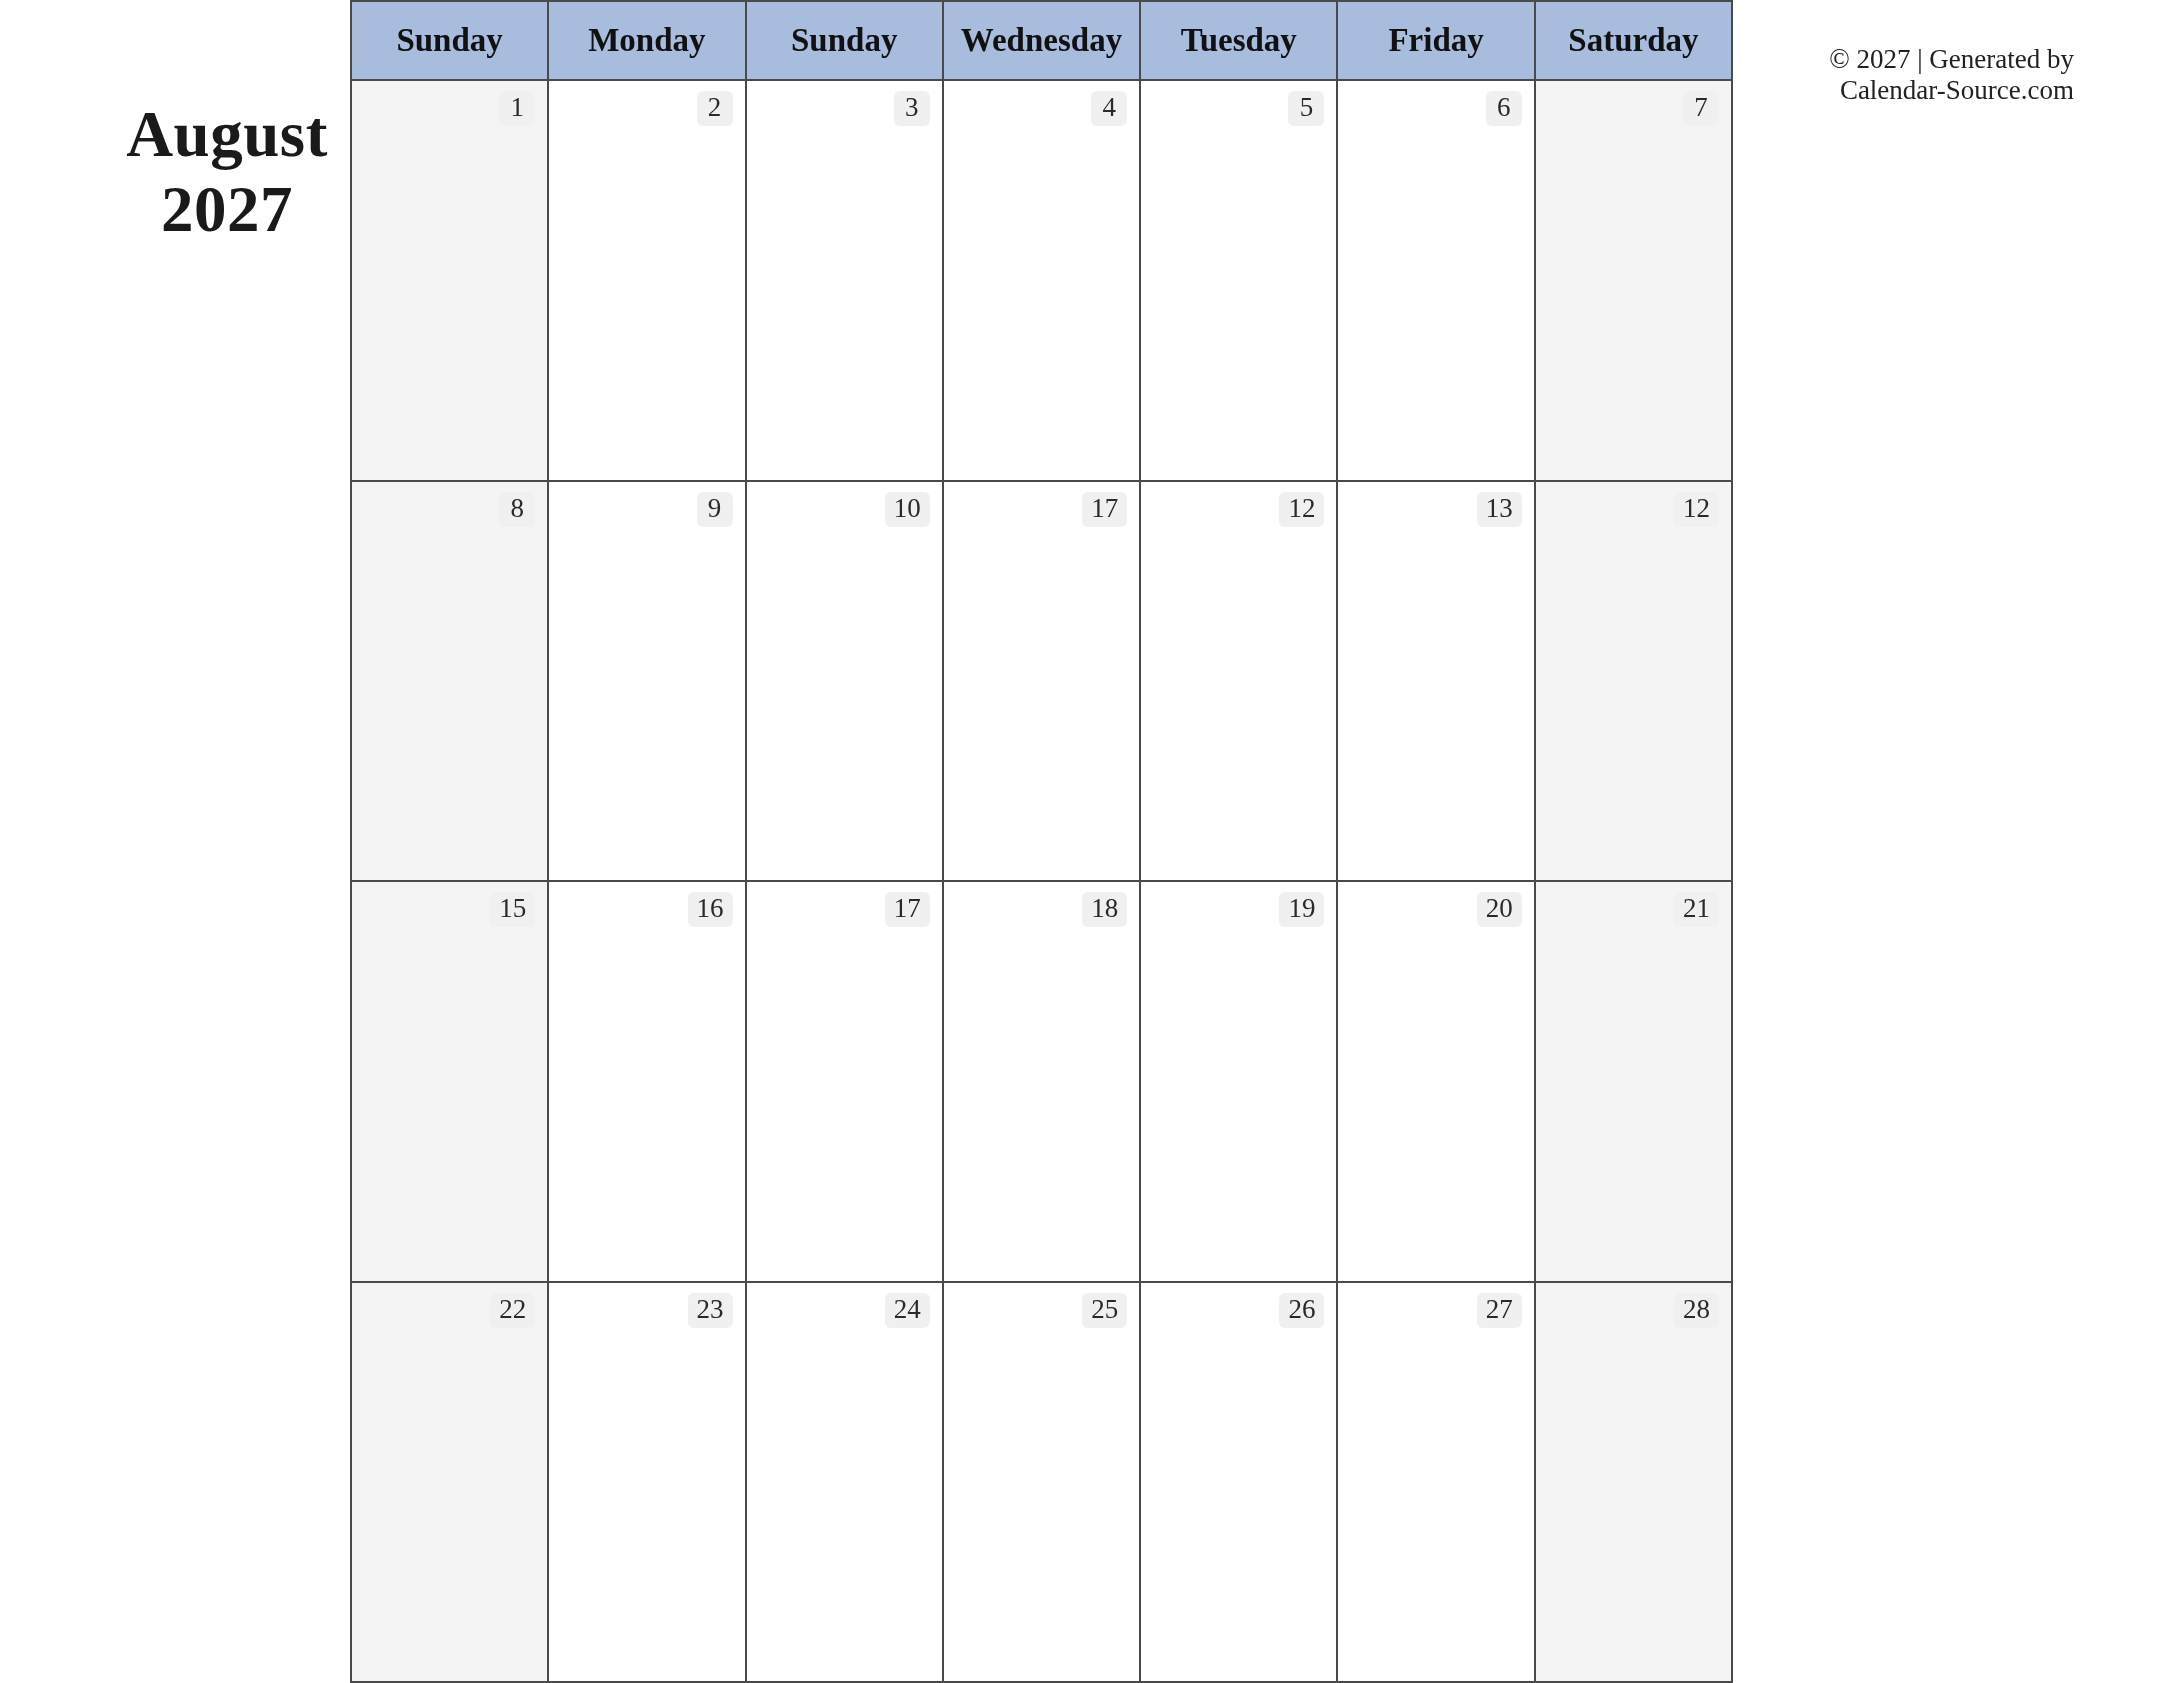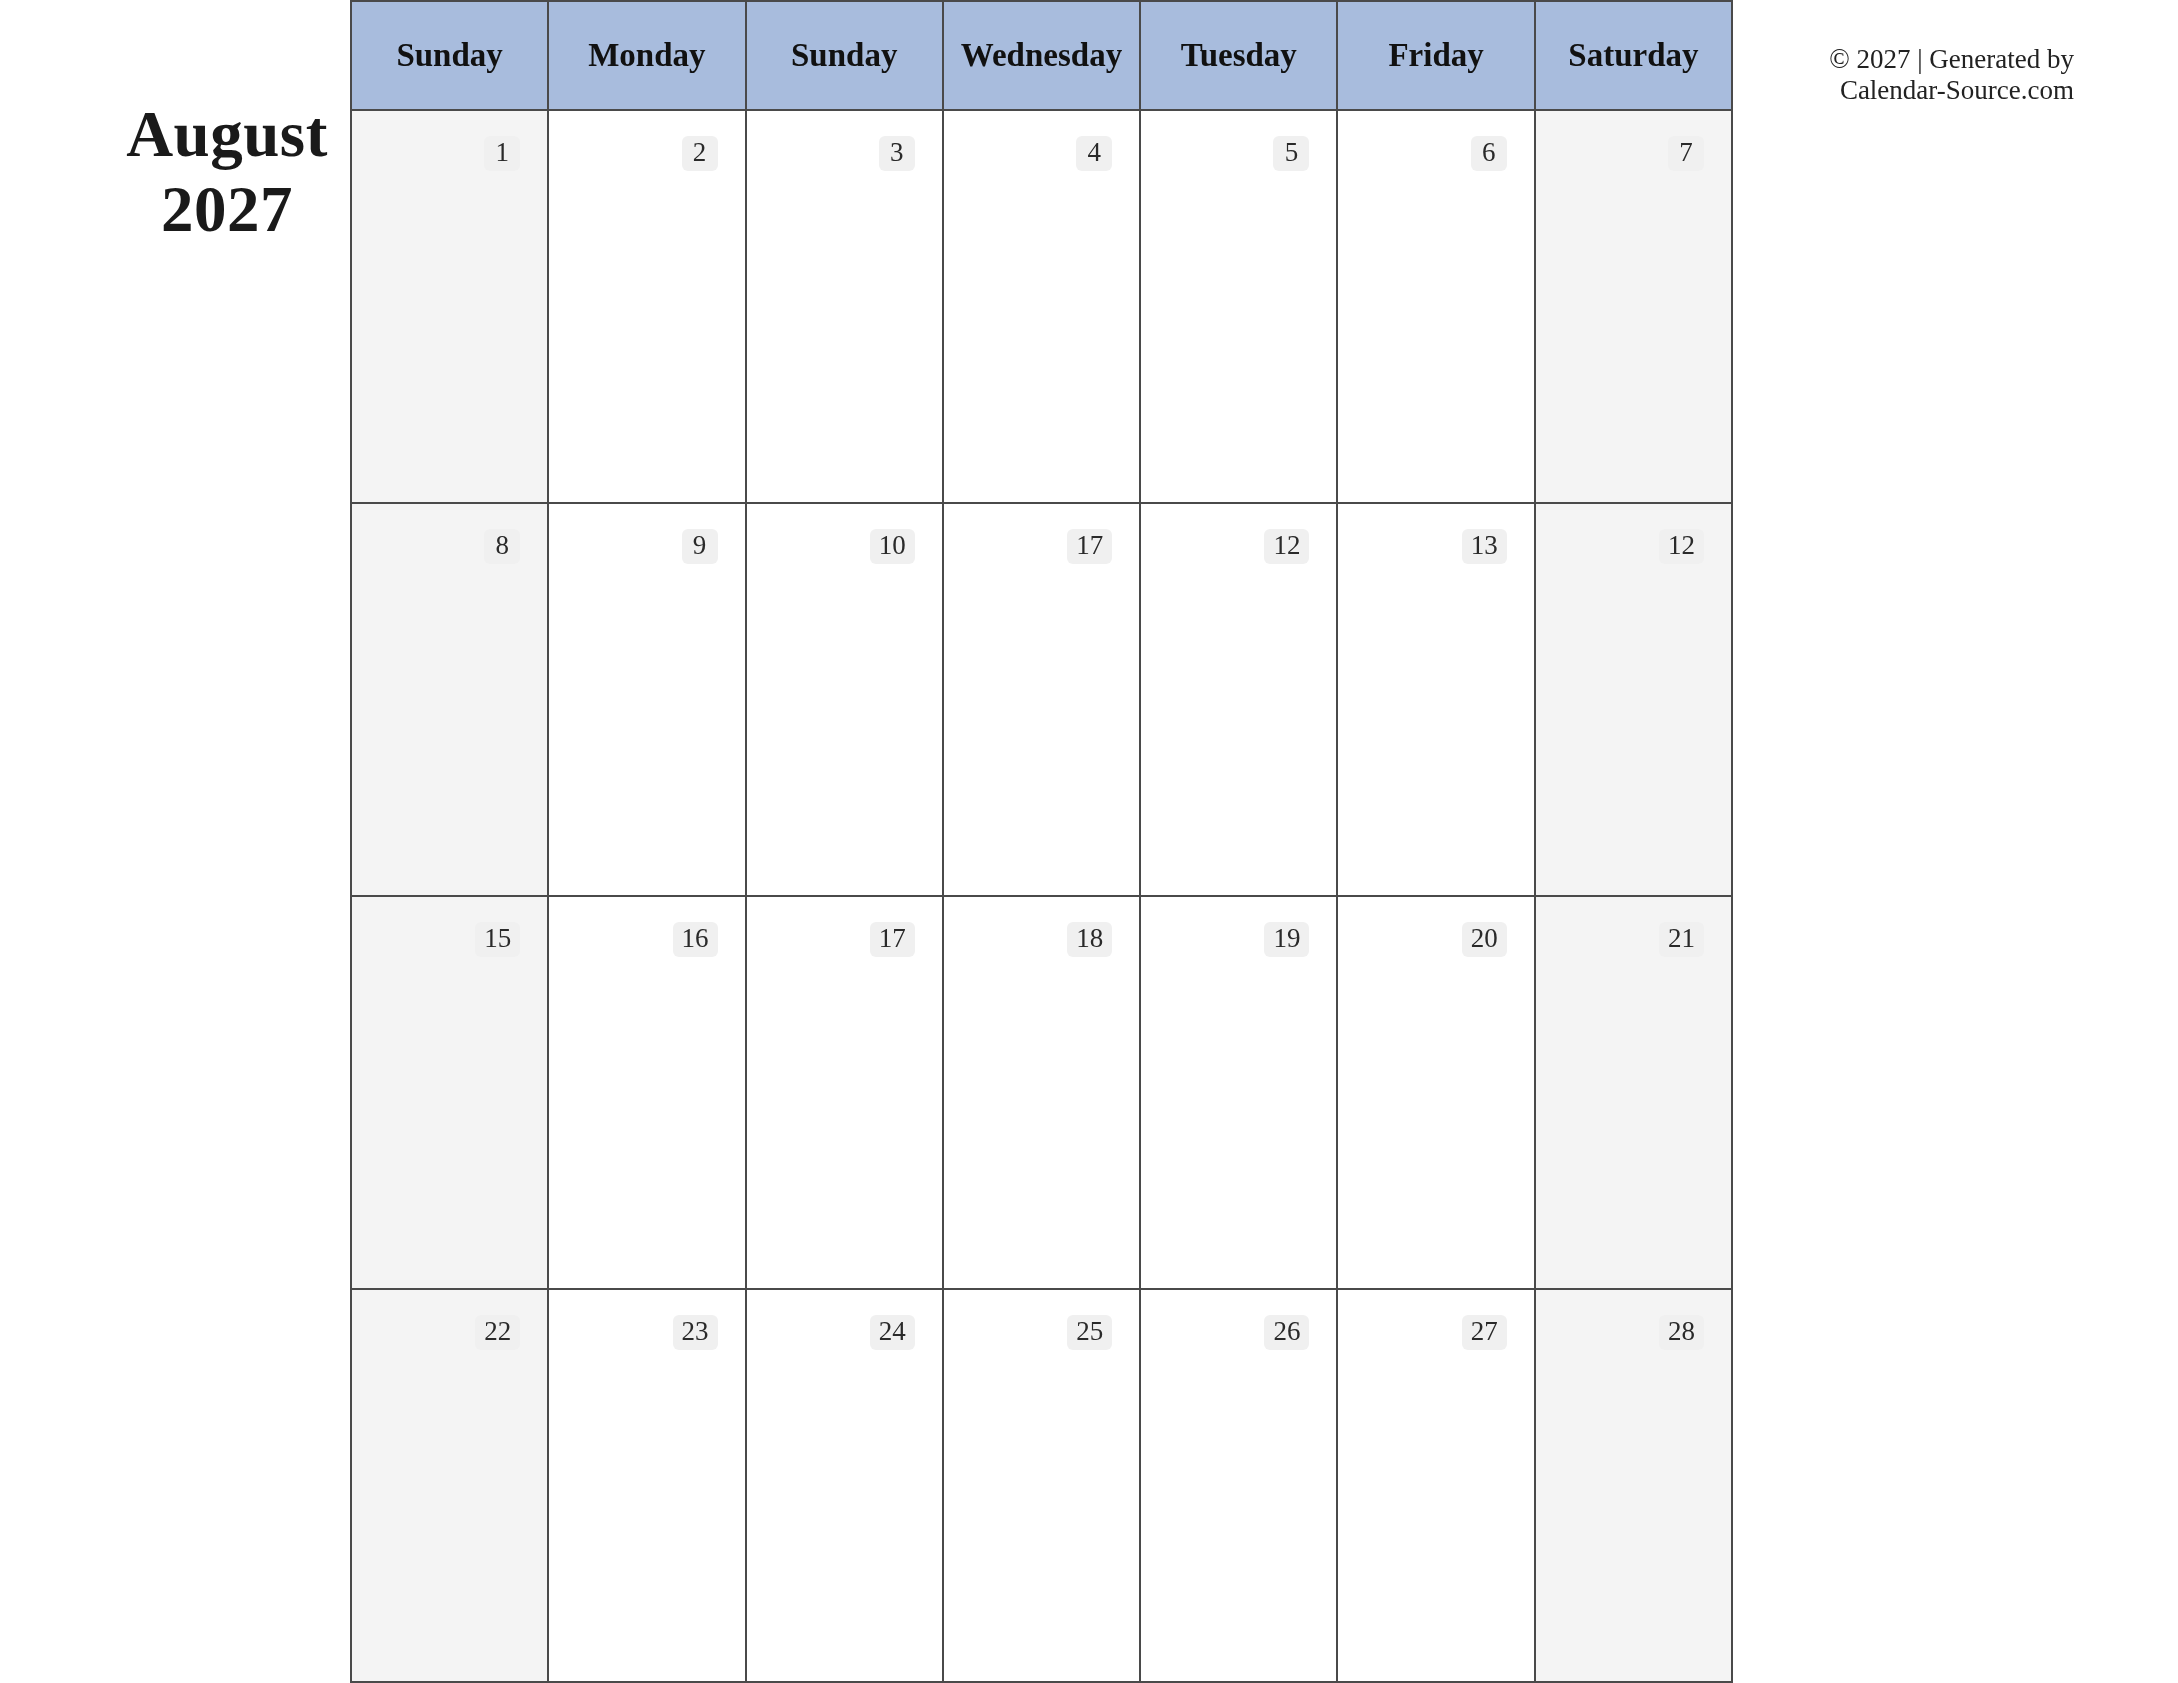--- a/index.html
+++ b/index.html
@@ -33,21 +33,21 @@
   }
   table.calendar {
     border-collapse: collapse;
     table-layout: fixed;
     width: 1970px;
     margin: 0 auto;
   }
   table.calendar th,
   table.calendar td {
     border: 2px solid #4a4a4a;
-    padding: 15px;
+    padding: 0;
   }
   table.calendar th {
     background: #a8bcdd;
     height: 77px;
     font-size: 33px;
     font-weight: bold;
     font-family: "Liberation Serif", serif;
     color: #111111;
     text-align: center;
     vertical-align: middle;

